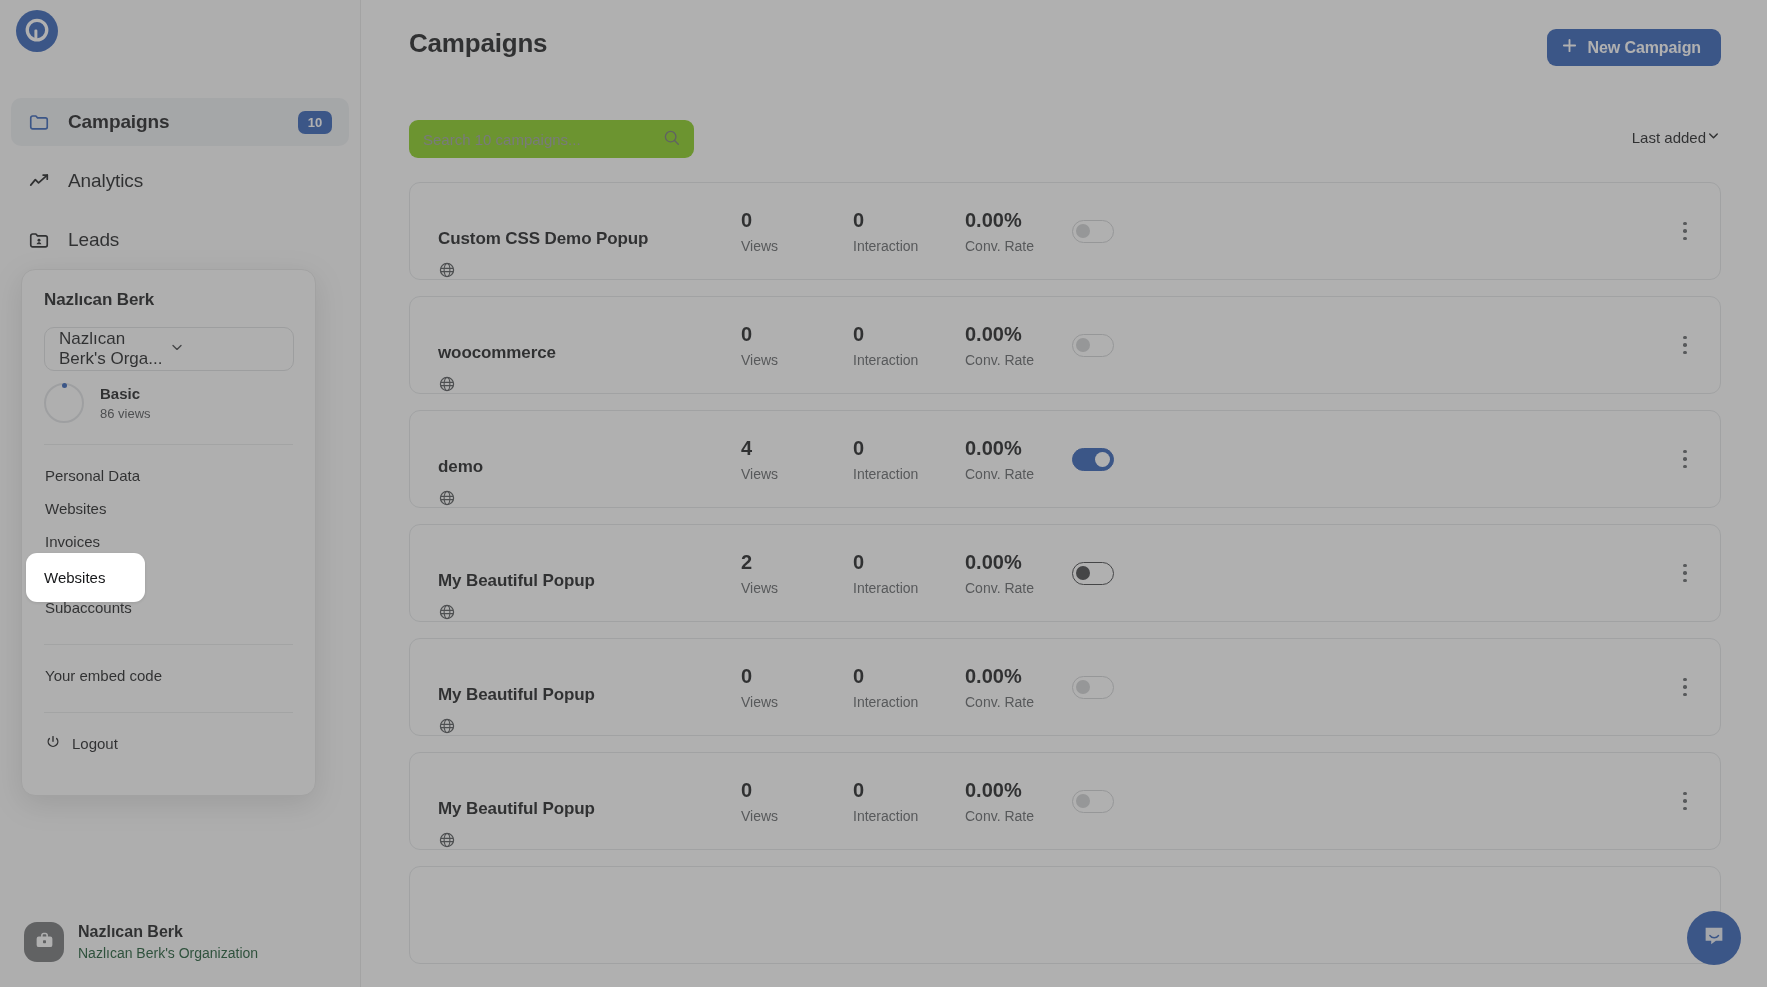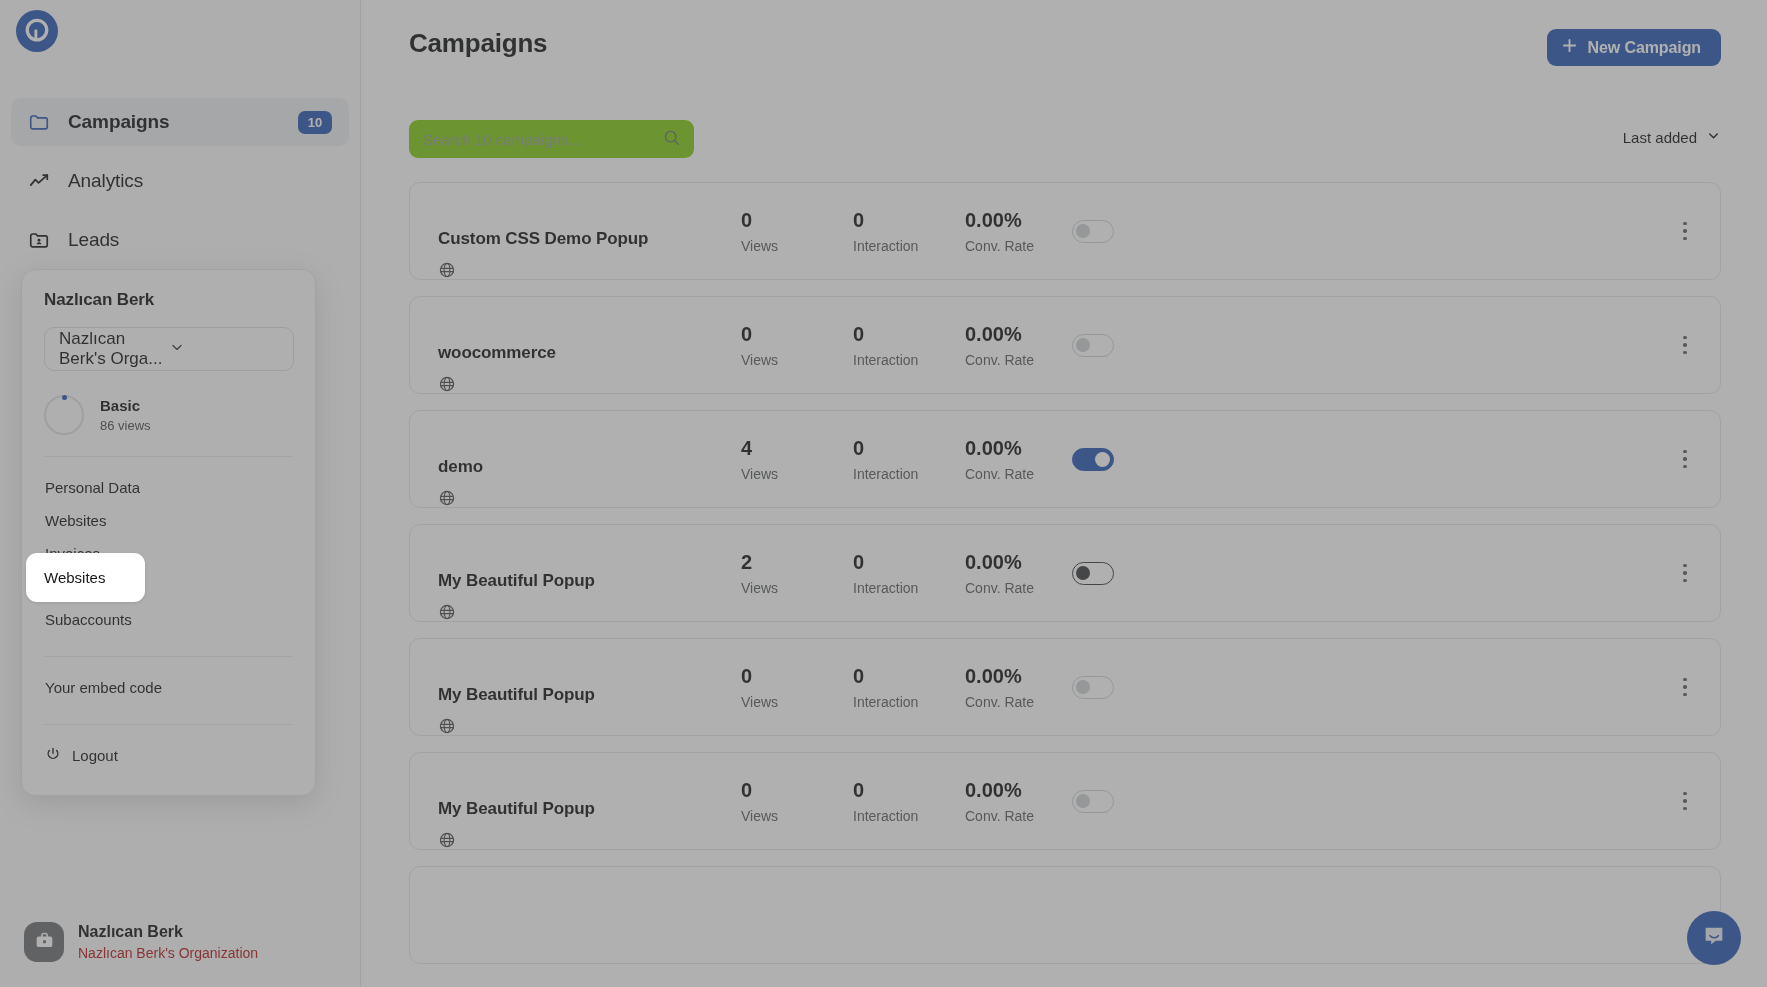--- a/index.html
+++ b/index.html
@@ -66,21 +66,21 @@
     border-radius: 12px; cursor: pointer;
   }
   .avatar {
     width: 40px; height: 40px; border-radius: 13px;
     background: #6f7174;
     display:flex; align-items:center; justify-content:center;
     flex: none;
   }
   .profile-txt { margin-left: 14px; line-height: 1.3; }
   .profile-name { font-size: 16px; font-weight: 700; color: #17181a; }
-  .profile-org { font-size: 14px; color: #b91c1c; margin-top: 1px; }
+  .profile-org { font-size: 14px; color: #14532d; margin-top: 1px; }
 
   
   .main { position: absolute; left: 361px; top: 0; right: 0; bottom: 0; background: #fff; }
   .page-title {
     position: absolute; left: 48px; top: 28px;
     font-size: 26px; font-weight: 700; color: #17181a;
     letter-spacing: -0.2px;
   }
   .new-campaign {
     position: absolute; right: 46px; top: 29px;
@@ -115,21 +115,21 @@
     position: absolute; left: 351px; top: 0;
     width: 285px; height: 38px;
     background: #fff; border: 1px solid #dfe1e3; border-radius: 9px;
     display: flex; align-items: center; padding: 0 14px;
     cursor: pointer;
   }
   .domain-select span { flex: 1; font-size: 16px; color: #17181a; }
 
   .sort-ctl {
     position: absolute; right: 0; top: 8px;
-    display: flex; align-items: center; gap: 9px;
+    display: flex; align-items: center; 
     font-size: 15px; color: #17181a; cursor: pointer;
   }
 
   
   .cards { position: absolute; left: 48px; top: 182px; right: 46px; }
   .card {
     position: relative;
     height: 98px;
     border: 1px solid #e4e6e8;
     border-radius: 11px;
@@ -201,21 +201,21 @@
   .pop-name { font-size: 17px; font-weight: 700; color: #17181a; letter-spacing: -0.1px; }
   .org-select {
     margin-top: 17px;
     height: 44px; width: 250px;
     border: 1px solid #dcdee0; border-radius: 10px;
     display: flex; align-items: center; padding: 0 14px;
     cursor: pointer;
   }
   .org-select span { flex: 1; font-size: 17px; color: #17181a; }
 
-  .plan { margin-top: 24px; display: flex; align-items: flex-start; }
+  .plan { margin-top: 12px; display: flex; align-items: flex-start; }
   .ring {
     width: 40px; height: 40px; border-radius: 50%;
     border: 2px solid #dfe1e3;
     position: relative; flex: none;
   }
   .ring .dot {
     position: absolute; left: 50%; top: -2.5px;
     width: 5px; height: 5px; margin-left: -2.5px;
     border-radius: 50%; background: #2b5bb5;
   }

